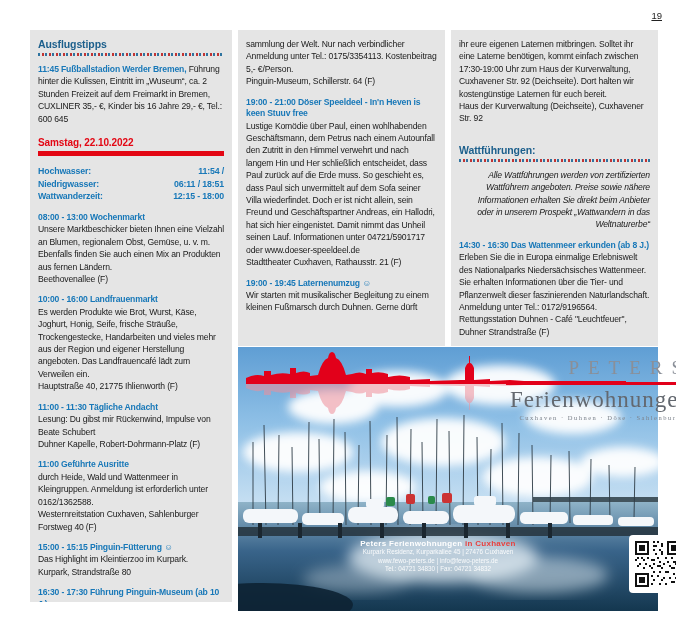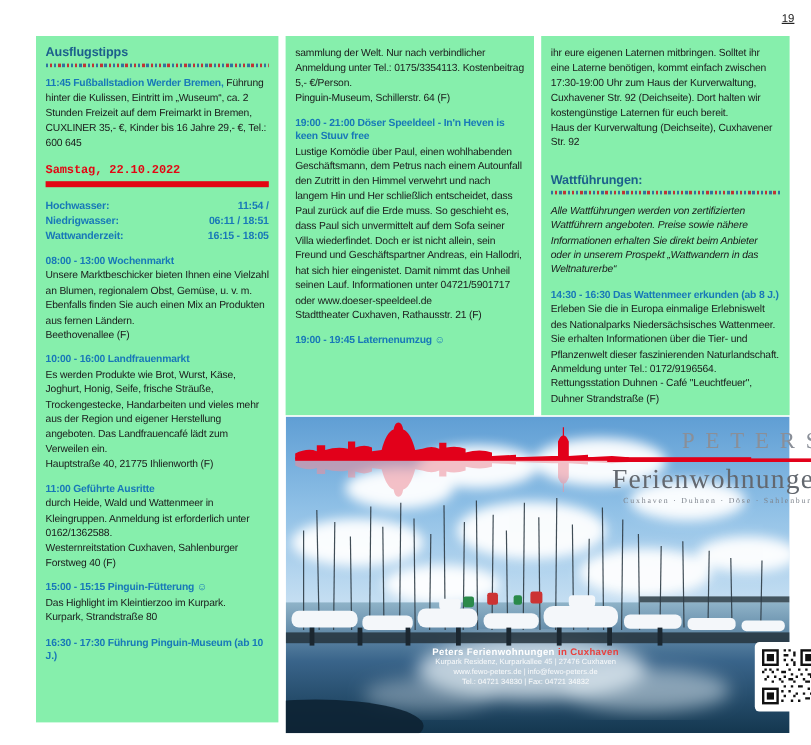--- a/index.html
+++ b/index.html
@@ -1,34 +1,34 @@
 <!DOCTYPE html>
 <html><head>
 <meta charset="utf-8">
 <style>
   html,body{margin:0;padding:0;}
   body{width:676px;height:621px;background:#ffffff;font-family:"Liberation Sans",sans-serif;}
   .page{position:relative;width:676px;height:621px;background:#fff;overflow:hidden;}
   .pagenum{position:absolute;top:10px;right:14px;font-size:9.5px;color:#222;text-decoration:underline;}
-  .panel{position:absolute;background:#86efac;padding:8px 8px;box-sizing:border-box;overflow:hidden;}
+  .panel{position:absolute;background:#e5e5e5;padding:8px 8px;box-sizing:border-box;overflow:hidden;}
   .col1{left:30px;top:30px;width:202px;height:572px;}
   .col2{left:238px;top:30px;width:207px;height:316px;}
   .col3{left:451px;top:30px;width:207px;height:316px;}
   .sec-head{font-size:10.5px;font-weight:bold;color:#1c5f8c;letter-spacing:-0.1px;}
   .dotted{height:3px;margin:3px 0 7px 0;
     background:repeating-linear-gradient(90deg,#2e74a0 0 2px,transparent 2px 3.5px,#c23333 3.5px 5.5px,transparent 5.5px 7px);}
   .body{font-size:8.6px;line-height:12.4px;color:#1a1a1a;letter-spacing:-0.15px;white-space:pre-line;margin:0;}
   .evt-title{font-size:8.6px;line-height:11.5px;font-weight:bold;color:#1878b8;letter-spacing:-0.15px;}
   .evt-inline{font-weight:bold;color:#1878b8;}
   .event{margin-top:9px;}
-  .day-head{font-size:10px;font-weight:bold;color:#e30613;margin-top:12px;letter-spacing:-0.1px;font-family:Liberation Mono, monospace;}
+  .day-head{font-size:10px;font-weight:bold;color:#e30613;margin-top:12px;letter-spacing:-0.1px;}
   .red-bar{height:5px;background:#e30613;margin:3px 0 9px 0;}
   .tides{margin-bottom:4px;}
   .tide-row{display:flex;justify-content:space-between;font-size:8.8px;line-height:12.6px;font-weight:bold;color:#1878b8;letter-spacing:-0.15px;}
-  .italic{font-style:italic;}
+  .italic{font-style:italic;text-align:right;}
   .more-link{font-size:8.8px;font-weight:bold;color:#1878b8;text-align:right;margin-top:6px;}
   
   .ad{position:absolute;left:238px;top:347px;width:467px;height:264px;overflow:hidden;}
   .ad svg.scene{position:absolute;left:0;top:0;}
   .brand{position:absolute;right:14px;top:10px;text-align:right;}
   .brand-top{font-family:"Liberation Serif",serif;font-size:19px;letter-spacing:9px;color:#8a8f98;}
   .brand-rule{height:2.5px;background:#e2001a;width:185px;margin:3px 0 2px auto;}
   .brand-main{font-family:"Liberation Serif",serif;font-size:23px;color:#63686f;letter-spacing:1px;}
   .brand-sub{font-family:"Liberation Serif",serif;font-size:6.5px;color:#7d838c;letter-spacing:1.5px;margin-top:1px;padding-right:10px;}
   .brand-year{position:absolute;right:2px;top:48px;color:#e2001a;font-size:6px;writing-mode:vertical-rl;letter-spacing:1px;}
@@ -56,35 +56,40 @@
       <div class="tide-row">
         <span>Hochwasser:</span>
         <span>11:54 /</span>
       </div>
       <div class="tide-row">
         <span>Niedrigwasser:</span>
         <span>06:11 / 18:51</span>
       </div>
       <div class="tide-row">
         <span>Wattwanderzeit:</span>
-        <span>16:15 - 18:05</span>
+        <span>12:15 - 18:00</span>
       </div>
     </div>
 
     <div class="event">
       <div class="evt-title">08:00 - 13:00 Wochenmarkt</div>
       <p class="body">Unsere Marktbeschicker bieten Ihnen eine Vielzahl an Blumen, regionalem Obst, Gemüse, u. v. m. Ebenfalls finden Sie auch einen Mix an Produkten aus fernen Ländern.
 Beethovenallee (F)</p>
     </div>
     <div class="event">
       <div class="evt-title">10:00 - 16:00 Landfrauenmarkt</div>
       <p class="body">Es werden Produkte wie Brot, Wurst, Käse, Joghurt, Honig, Seife, frische Sträuße, Trockengestecke, Handarbeiten und vieles mehr aus der Region und eigener Herstellung angeboten. Das Landfrauencafé lädt zum Verweilen ein.
 Hauptstraße 40, 21775 Ihlienworth (F)</p>
     </div>
     <div class="event">
+      <div class="evt-title">11:00 - 11:30 Tägliche Andacht</div>
+      <p class="body">Lesung: Du gibst mir Rückenwind, Impulse von Beate Schubert
+Duhner Kapelle, Robert-Dohrmann-Platz (F)</p>
+    </div>
+    <div class="event">
       <div class="evt-title">11:00 Geführte Ausritte</div>
       <p class="body">durch Heide, Wald und Wattenmeer in Kleingruppen. Anmeldung ist erforderlich unter 0162/1362588.
 Westernreitstation Cuxhaven, Sahlenburger Forstweg 40 (F)</p>
     </div>
     <div class="event">
       <div class="evt-title">15:00 - 15:15 Pinguin-Fütterung ☺</div>
       <p class="body">Das Highlight im Kleintierzoo im Kurpark.
 Kurpark, Strandstraße 80</p>
     </div>
     <div class="event">
@@ -96,20 +101,21 @@
   <div class="panel col2">
     <p class="body">sammlung der Welt. Nur nach verbindlicher Anmeldung unter Tel.: 0175/3354113. Kostenbeitrag 5,- €/Person.
 Pinguin-Museum, Schillerstr. 64 (F)</p>
     <div class="event">
       <div class="evt-title">19:00 - 21:00 Döser Speeldeel - In'n Heven is keen Stuuv free</div>
       <p class="body">Lustige Komödie über Paul, einen wohlhabenden Geschäftsmann, dem Petrus nach einem Autounfall den Zutritt in den Himmel verwehrt und nach langem Hin und Her schließlich entscheidet, dass Paul zurück auf die Erde muss. So geschieht es, dass Paul sich unvermittelt auf dem Sofa seiner Villa wiederfindet. Doch er ist nicht allein, sein Freund und Geschäftspartner Andreas, ein Hallodri, hat sich hier eingenistet. Damit nimmt das Unheil seinen Lauf. Informationen unter 04721/5901717 oder www.doeser-speeldeel.de
 Stadttheater Cuxhaven, Rathausstr. 21 (F)</p>
     </div>
     <div class="event">
       <div class="evt-title">19:00 - 19:45 Laternenumzug ☺</div>
+      <p class="body">Wir starten mit musikalischer Begleitung zu einem kleinen Fußmarsch durch Duhnen. Gerne dürft</p>
     </div>
   </div>
 
   <div class="panel col3">
     <p class="body">ihr eure eigenen Laternen mitbringen. Solltet ihr eine Laterne benötigen, kommt einfach zwischen 17:30-19:00 Uhr zum Haus der Kurverwaltung, Cuxhavener Str. 92 (Deichseite). Dort halten wir kostengünstige Laternen für euch bereit.
 Haus der Kurverwaltung (Deichseite), Cuxhavener Str. 92</p>
     <div class="sec-head" style="margin-top:19px;">Wattführungen:</div>
     <div class="dotted"></div>
     <p class="body italic">Alle Wattführungen werden von zertifizierten Wattführern angeboten. Preise sowie nähere Informationen erhalten Sie direkt beim Anbieter oder in unserem Prospekt „Wattwandern in das Weltnaturerbe“</p>
     <div class="event">

